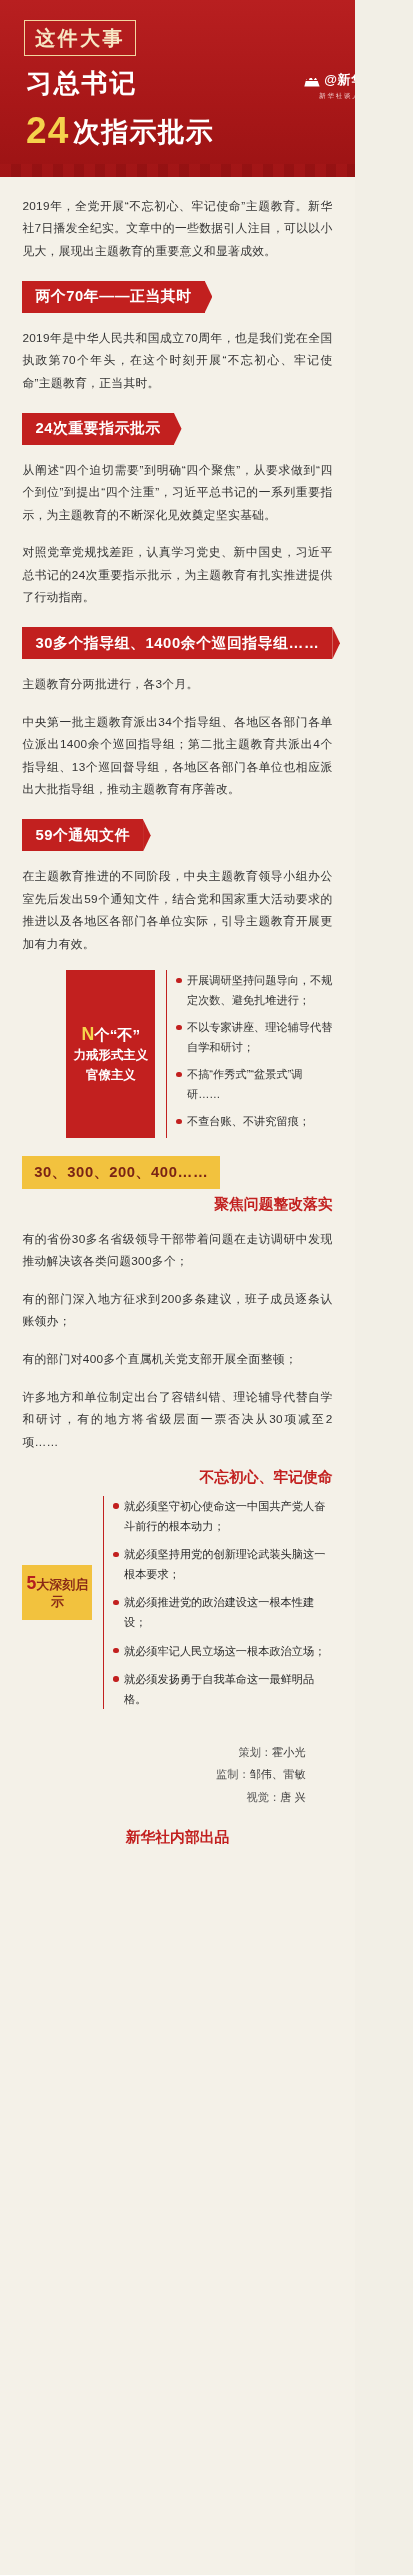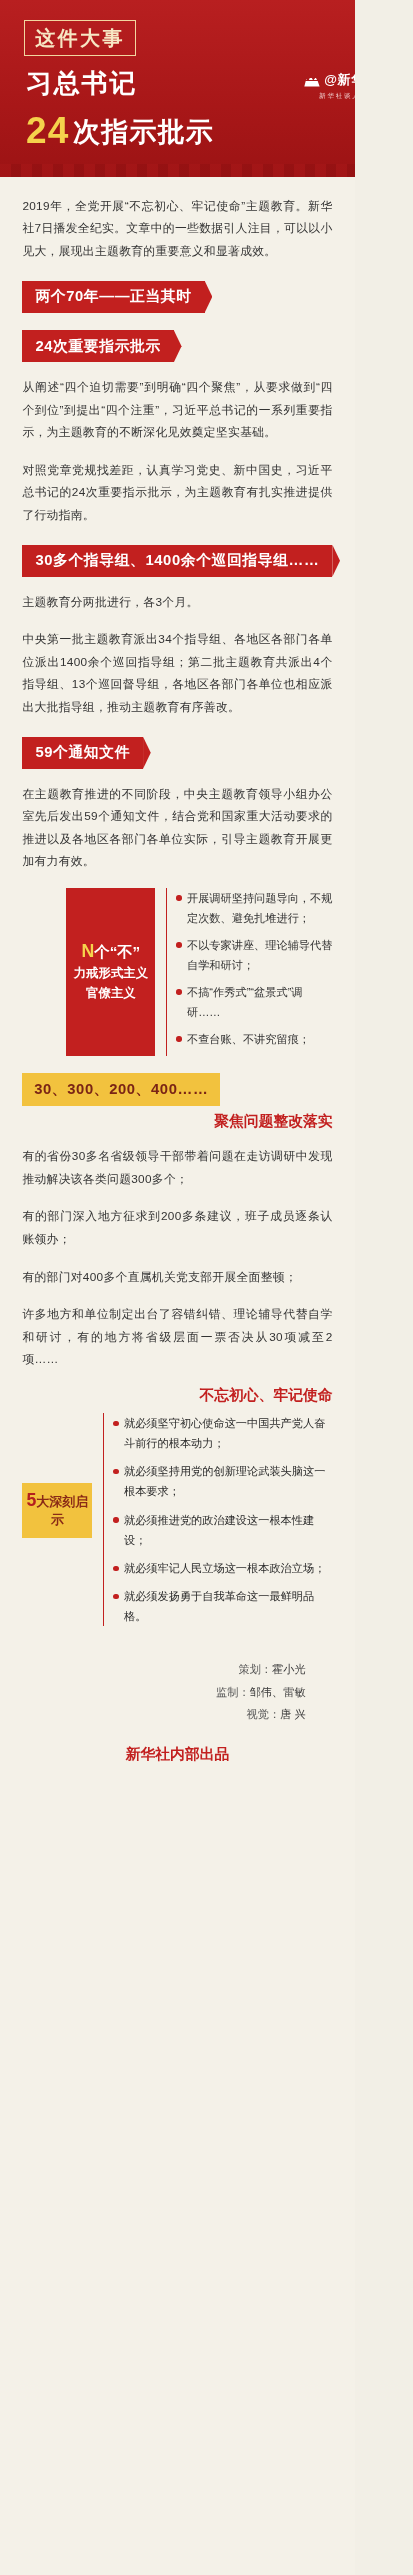--- a/index.html
+++ b/index.html
@@ -273,20 +273,21 @@
       <div class="lg-sub">新华社谈人微博</div>
     </div>
   </div>
 
   <div class="content">
 
     <p class="para">2019年，全党开展“不忘初心、牢记使命”主题教育。新华社7日播发全纪实。文章中的一些数据引人注目，可以以小见大，展现出主题教育的重要意义和显著成效。</p>
 
     
     <div class="ribbon">两个70年——正当其时</div>
+    <p class="para">2019年是中华人民共和国成立70周年，也是我们党在全国执政第70个年头，在这个时刻开展“不忘初心、牢记使命”主题教育，正当其时。</p>
 
     
     <div class="ribbon">24次重要指示批示</div>
     <p class="para">从阐述“四个迫切需要”到明确“四个聚焦”，从要求做到“四个到位”到提出“四个注重”，习近平总书记的一系列重要指示，为主题教育的不断深化见效奠定坚实基础。</p>
     <p class="para">对照党章党规找差距，认真学习党史、新中国史，习近平总书记的24次重要指示批示，为主题教育有扎实推进提供了行动指南。</p>
 
     
     <div class="ribbon">30多个指导组、1400余个巡回指导组……</div>
     <p class="para">主题教育分两批进行，各3个月。</p>
     <p class="para">中央第一批主题教育派出34个指导组、各地区各部门各单位派出1400余个巡回指导组；第二批主题教育共派出4个指导组、13个巡回督导组，各地区各部门各单位也相应派出大批指导组，推动主题教育有序善改。</p>

